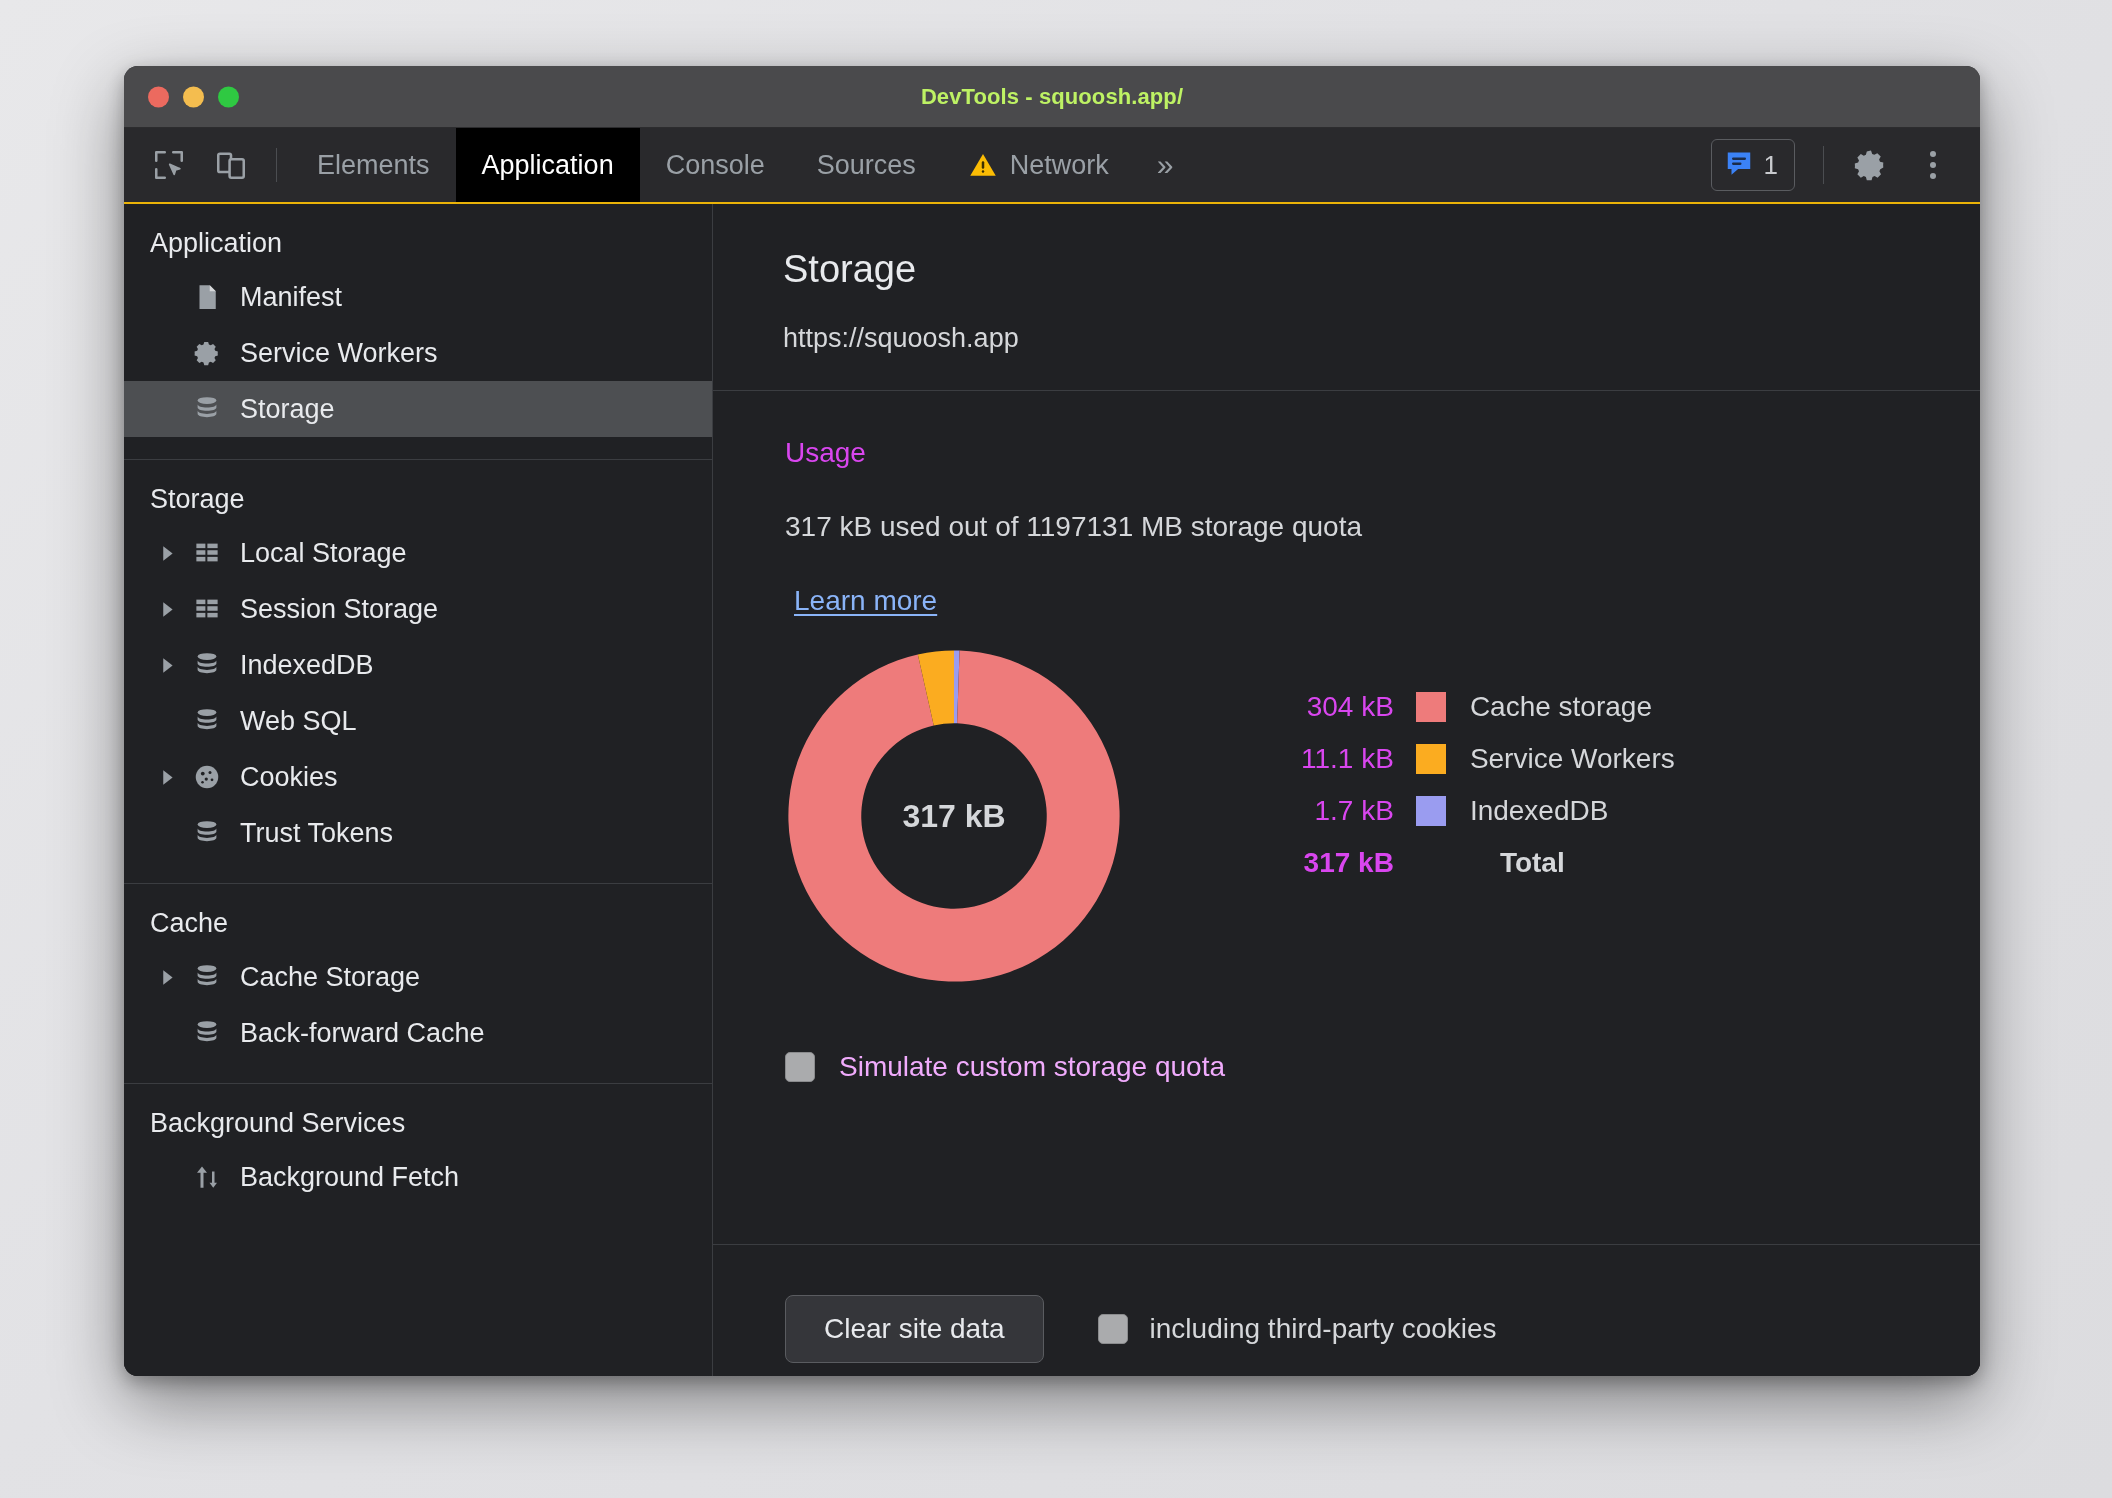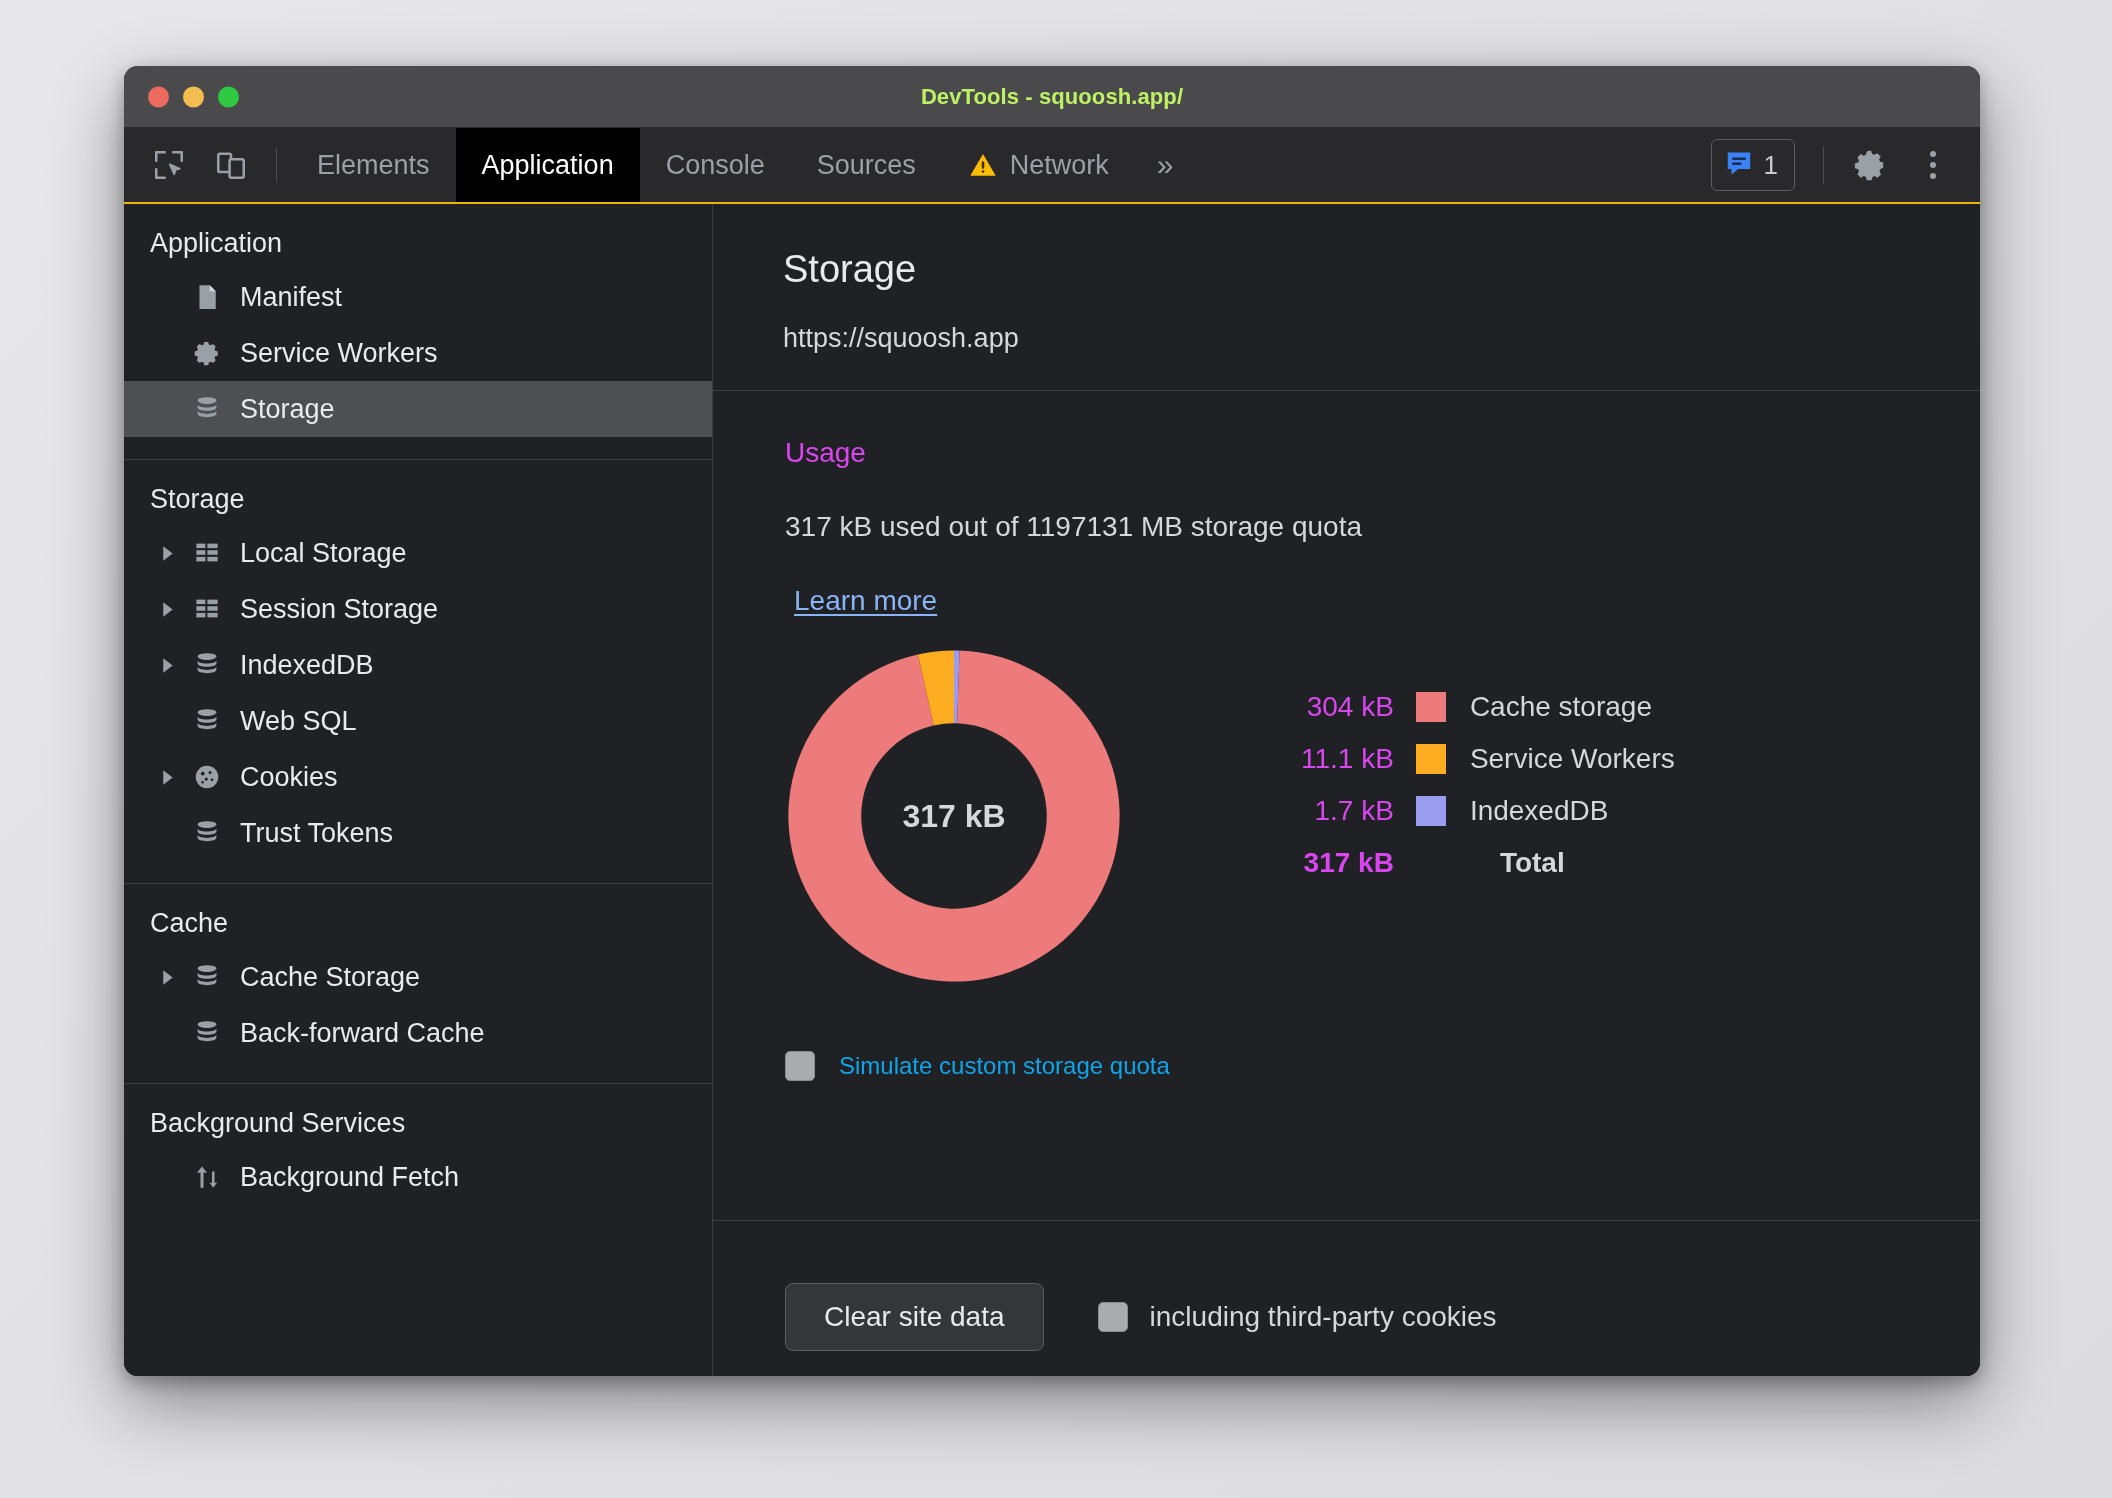--- a/index.html
+++ b/index.html
@@ -251,29 +251,29 @@
     margin-top: 66px;
     gap: 24px;
   }
   .cbox {
     width: 30px; height: 30px;
     flex: 0 0 30px;
     border-radius: 5px;
     background: #aaabad;
     border: 1px solid #8a8b8d;
   }
-  #sim-label { color: #0ea5e9; font-size: 24px; }
+  #sim-label { color: #f0abfc; font-size: 28px; }
 
   #panel-foot {
     border-top: 1px solid #3b3d41;
     padding: 36px 0 0 72px;
     display: flex;
     align-items: center;
     flex: 0 0 auto;
-    height: 156px;
+    height: 132px;
   }
   #clear-btn {
     background: #35363a;
     color: #e8eaed;
     font-size: 28px;
     border: 1px solid #5a5c60;
     border-radius: 8px;
     padding: 17px 38px;
     font-family: inherit;
     white-space: nowrap;

